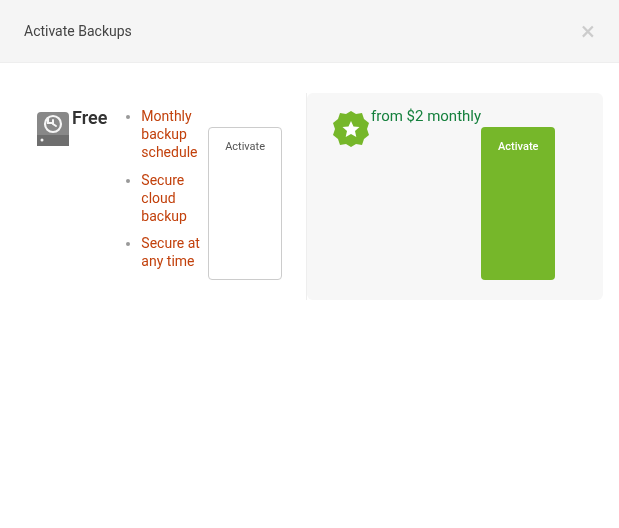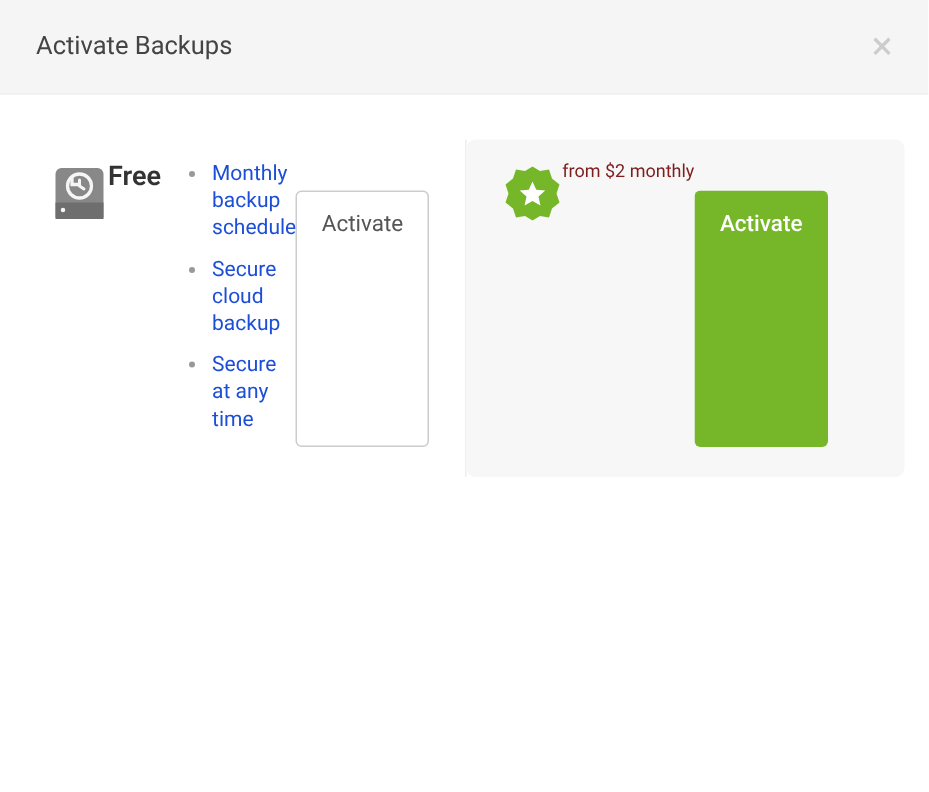--- a/index.html
+++ b/index.html
@@ -12,21 +12,21 @@
     }
     .header {
       background: #f5f5f5;
       padding: 18px 24px;
       display: flex;
       justify-content: space-between;
       align-items: center;
       border-bottom: 1px solid #eee;
     }
     .header-title {
-      font-size: 17px;
+      font-size: 14px;
       color: #444;
       font-weight: 400;
     }
     .close-btn {
       color: #ccc;
       font-size: 26px;
       cursor: pointer;
       line-height: 1;
     }
     .plans {
@@ -58,46 +58,46 @@
     }
     .plan-title {
       text-align: center;
       font-size: 18px;
       font-weight: 600;
       color: #333;
       margin-bottom: 2px;
     }
     .plan-subtitle {
       text-align: center;
-      font-size: 12px;
-      color: #7f1d1d;
+      font-size: 15px;
+      color: #15803d;
       margin-bottom: 36px;
     }
     .plan.free .plan-title {
       margin-bottom: 36px;
     }
     .features {
       list-style: disc;
       padding-left: 34px;
       flex: 1;
       color: #8a8a8a;
     }
     .features li {
       font-size: 14px;
-      color: #1d4ed8;
+      color: #c2410c;
       margin-bottom: 9px;
       line-height: 1.3;
     }
     .features li::marker {
       color: #999;
     }
     .activate-btn {
       margin-top: 20px;
       padding: 12px 16px;
-      font-size: 15px;
+      font-size: 11px;
       border-radius: 4px;
       cursor: pointer;
       text-align: left;
       border: 1px solid transparent;
     }
     .activate-btn.outline {
       background: #fff;
       border: 1px solid #ccc;
       color: #555;
     }

